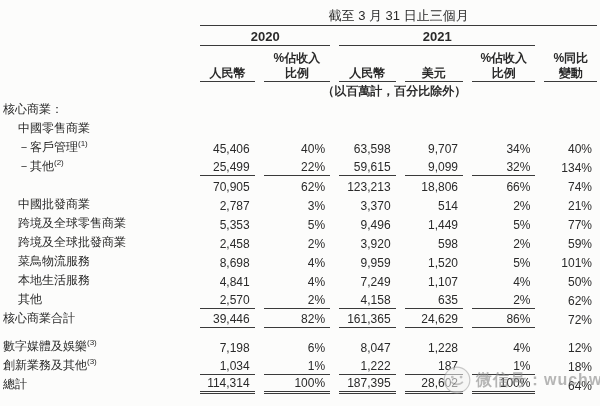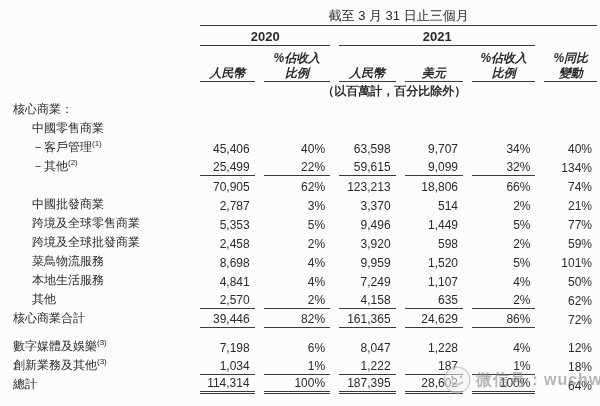--- a/index.html
+++ b/index.html
@@ -4,33 +4,33 @@
 <style>
   html,body{margin:0;padding:0;background:#ffffff;}
   .page{
     width:600px;height:406px;position:relative;overflow:hidden;
     background:#fcfcfb;color:#2a2a2a;
     font-family:"Liberation Sans","DejaVu Sans",sans-serif;
   }
   table{border-collapse:collapse;table-layout:fixed;width:597px;margin:3px 0 0 0;}
   td,th{padding:0;font-size:12px;font-weight:normal;vertical-align:bottom;}
   tr.data-row td{height:19px;}
-  .lbl{text-align:left;padding-left:13px;vertical-align:middle;white-space:nowrap;}
-  .ind1{padding-left:32px;}
+  .lbl{text-align:left;padding-left:3px;vertical-align:middle;white-space:nowrap;}
+  .ind1{padding-left:18px;}
   sup{font-size:8px;vertical-align:super;line-height:0;}
   .cv{margin-left:9px;padding-right:5px;text-align:right;line-height:16px;white-space:nowrap;}
   .rb{border-bottom:1px solid #3a3a3a;}
   .dbl{border-bottom:3px double #3a3a3a;}
   .title-cell div{margin-left:9px;text-align:center;font-weight:normal;font-size:13px;line-height:19px;padding-right:0;}
   tr.title-row td{height:23px;}
   tr.group-row td{height:20px;}
   .grp div{text-align:center;font-weight:bold;font-size:13px;line-height:17px;padding-right:0;}
   tr.header-row th{height:36px;}
   .hd .cv{text-align:center;padding-right:0;font-weight:bold;}
-  .hd .cv span{display:block;line-height:15px;font-style:italic;}
+  .hd .cv span{display:block;line-height:15px;}
   tr.note-row td{height:18px;vertical-align:middle;}
   .note-cell{text-align:center;font-weight:bold;font-size:12px;}
   tr.sp td{height:9px;}
   .wm{position:absolute;left:443px;top:366px;display:flex;align-items:center;gap:5px;opacity:.62;z-index:5;}
   .wmicon{width:28px;height:28px;flex:0 0 auto;}
   .wmtext{font-size:16px;color:#8a8a8a;font-weight:bold;letter-spacing:1px;white-space:nowrap;}
 </style>
 </head>
 <body>
 

